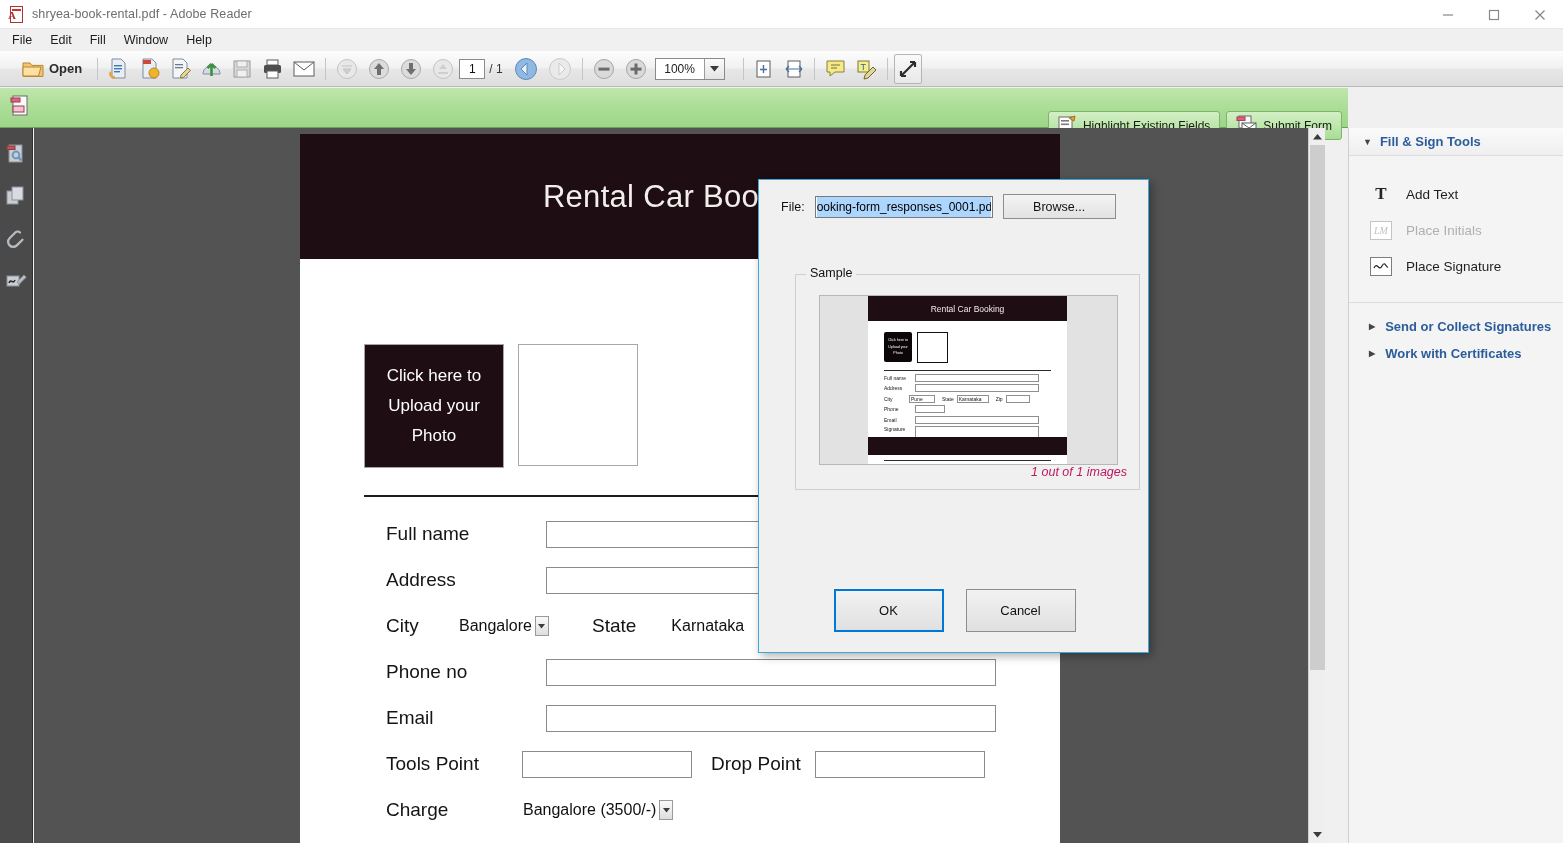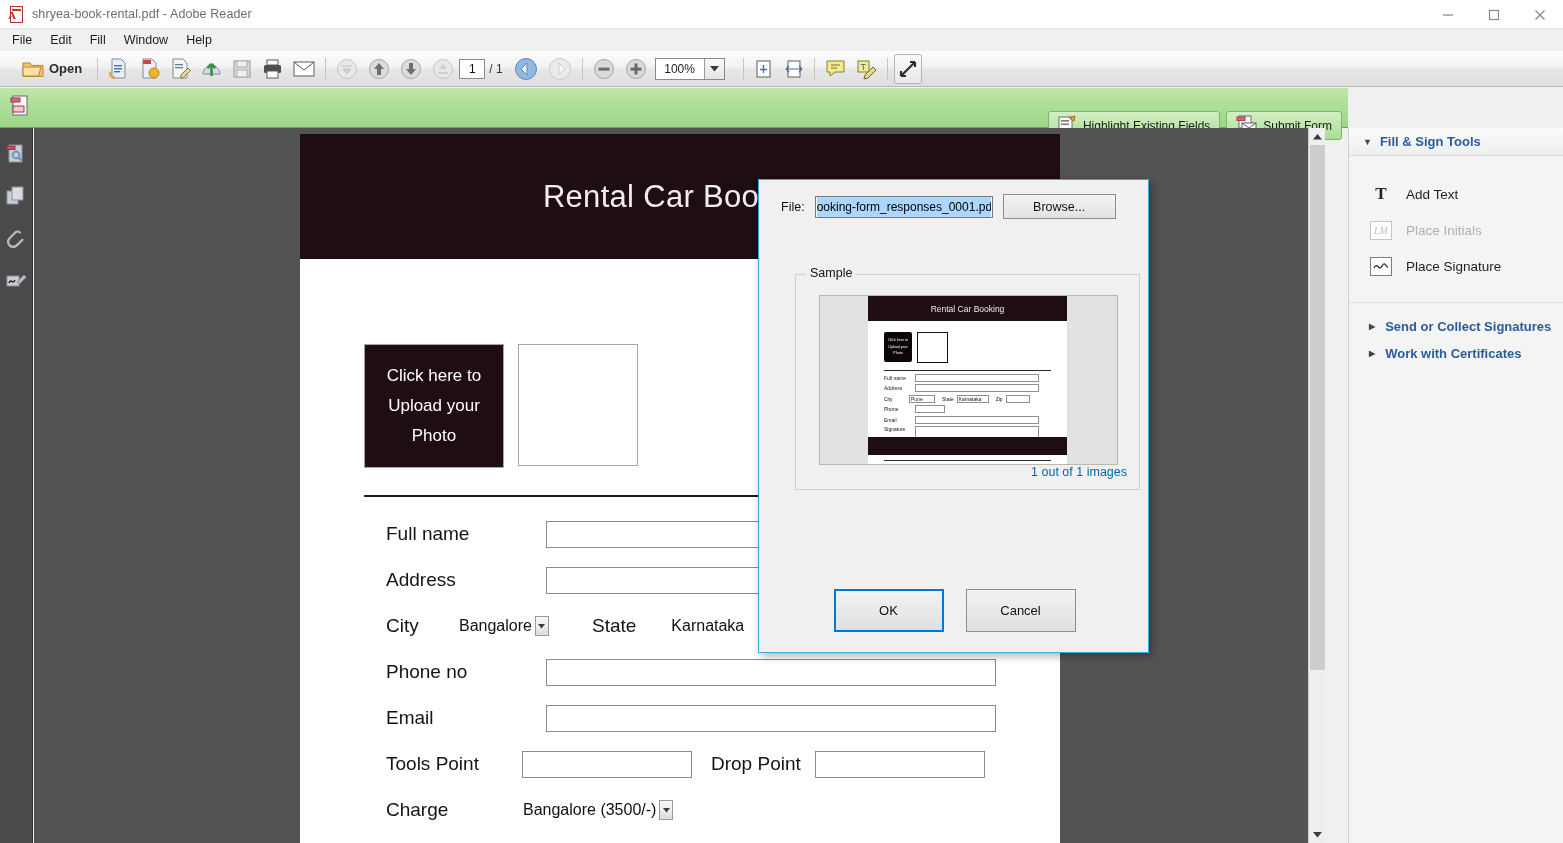--- a/index.html
+++ b/index.html
@@ -233,21 +233,21 @@
   }
   .m-grouplabel {
     position: absolute; left: 10px; top: -9px; background: #f0f0f0; padding: 0 4px;
     font-size: 12.5px; color: #111;
   }
   .m-preview {
     position: absolute; left: 23px; top: 20px; width: 299px; height: 170px;
     background: #fff; border: 1px solid #b8b8b8; overflow:hidden;
   }
   .m-count {
-    position: absolute; right: 12px; bottom: 10px; font-size: 12.5px; color: #0369a1;
+    position: absolute; right: 12px; bottom: 10px; font-size: 12.5px; color: #be185d; font-style: italic;
   }
   .m-btns { position: absolute; left: 0; bottom: 20px; width: 391px; display: flex; justify-content: center; gap: 22px; }
   .m-btn {
     width: 110px; height: 43px; border: 1px solid #8d8d8d;
     background: linear-gradient(to bottom,#f2f2f2,#e0e0e0);
     font-size: 13px; color: #111; display:flex; align-items:center; justify-content:center;
   }
   .m-btn.focus { border: 2px solid #0078d7; }
 
   

